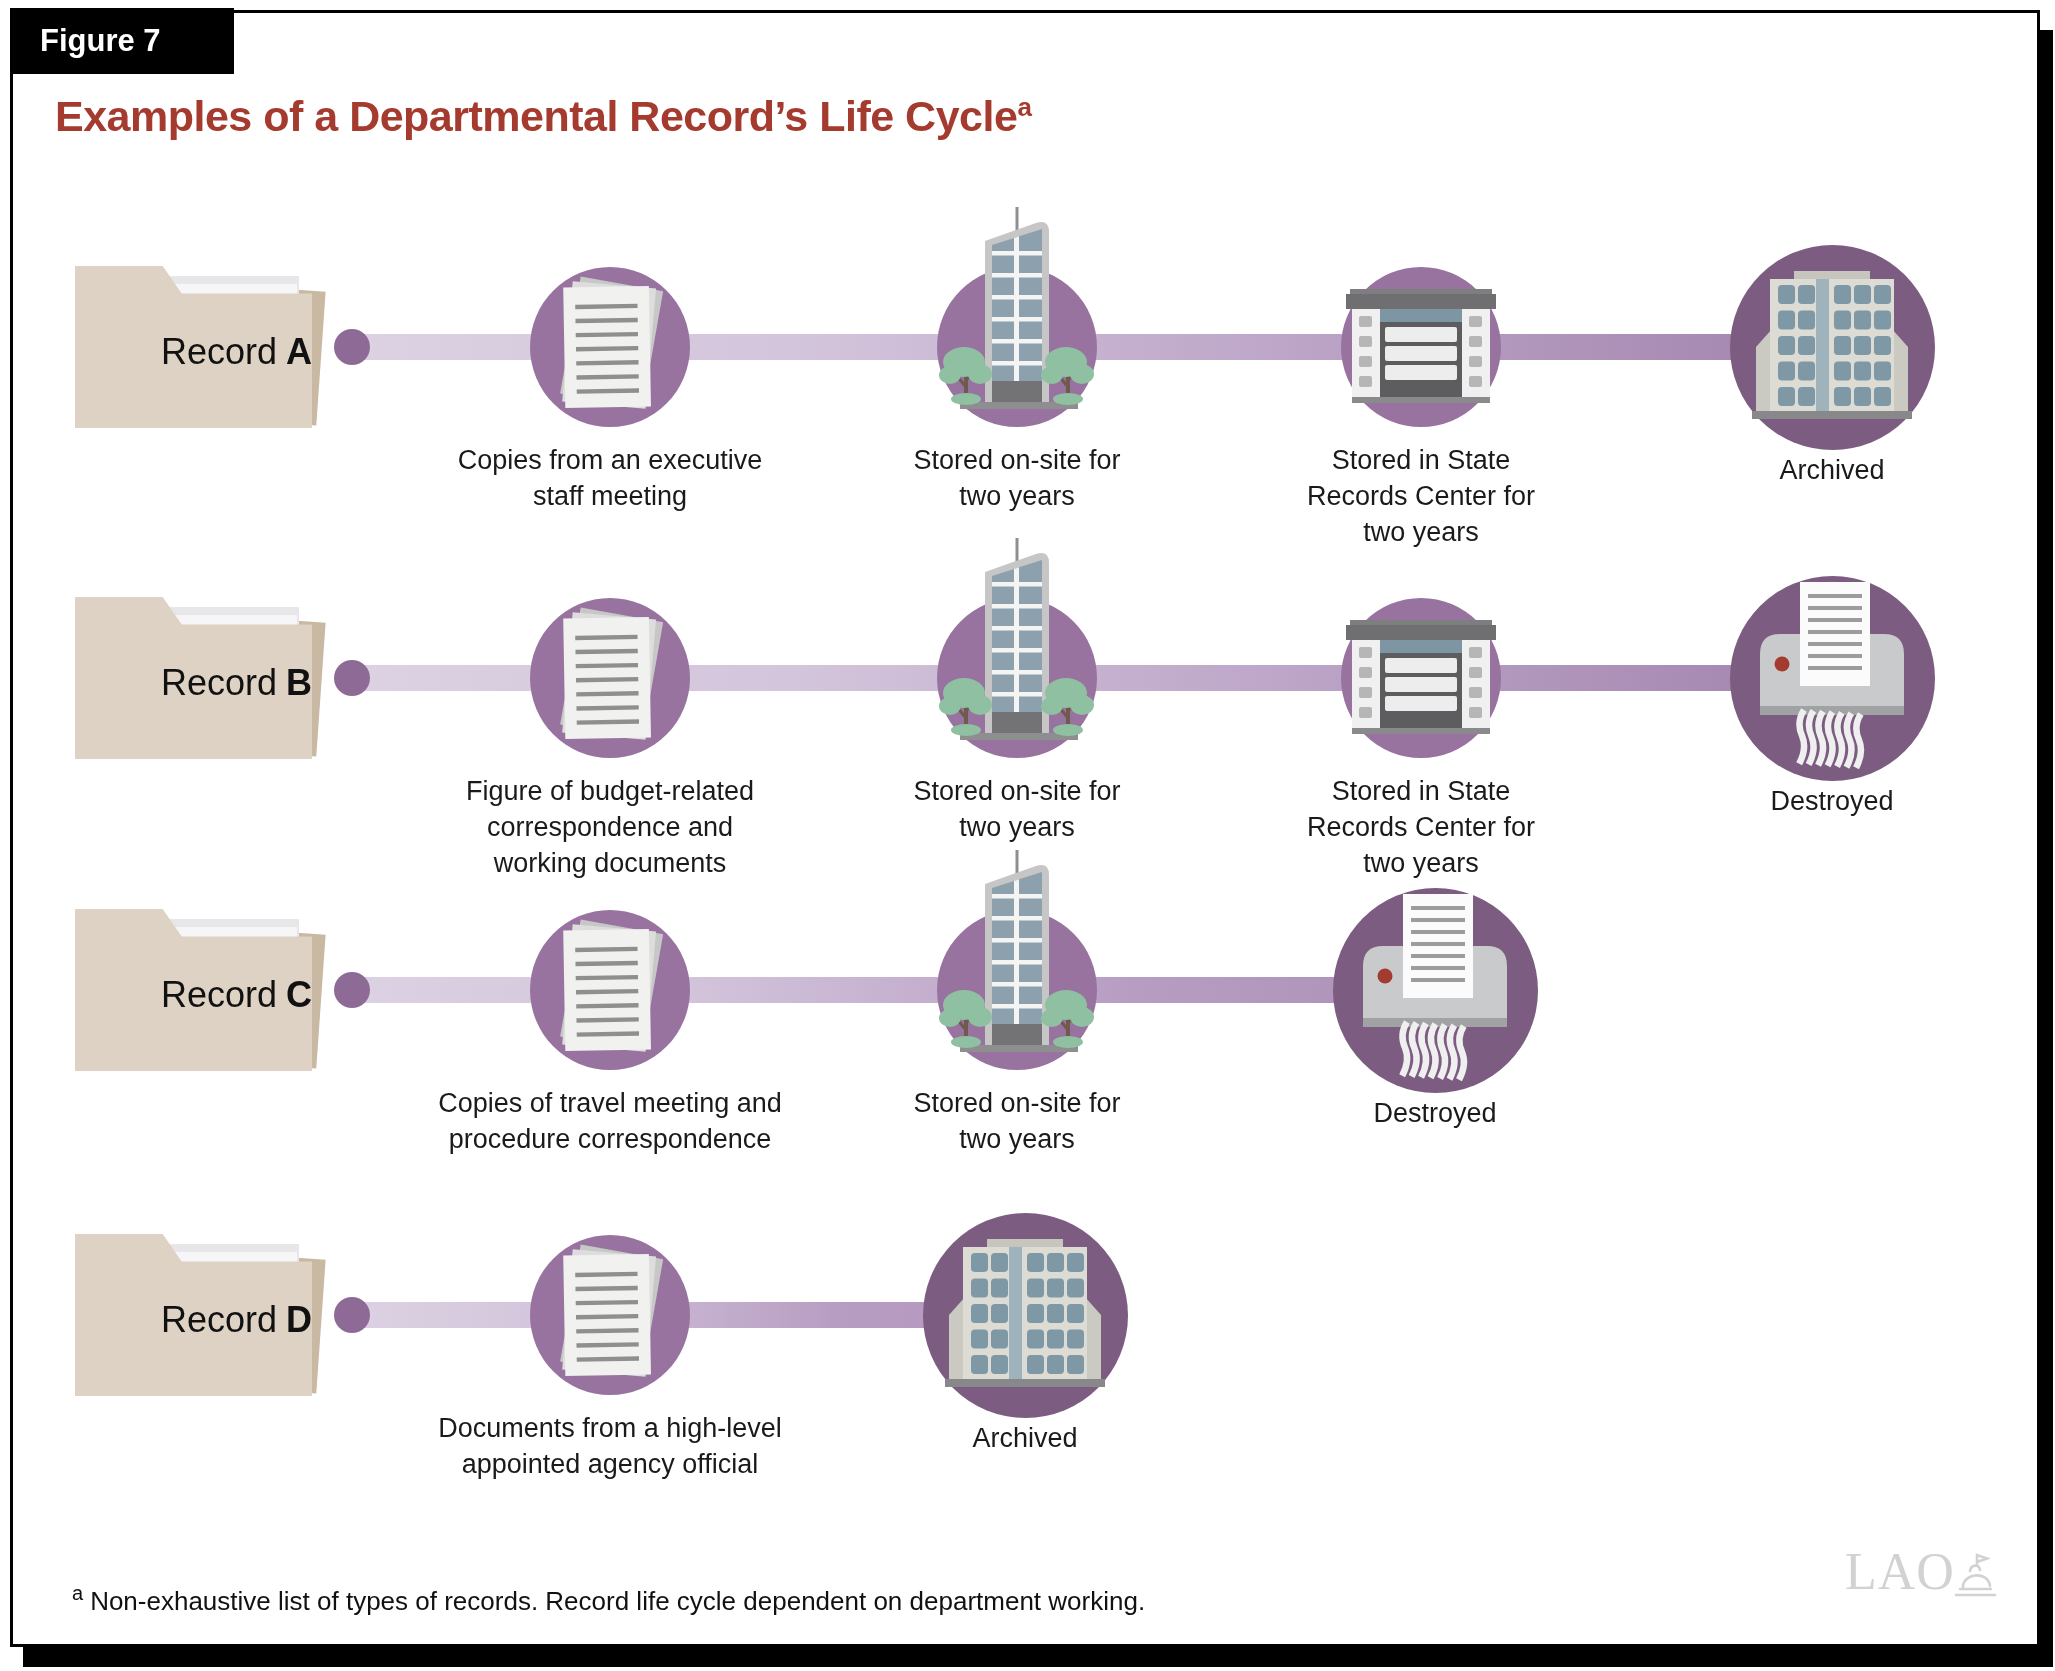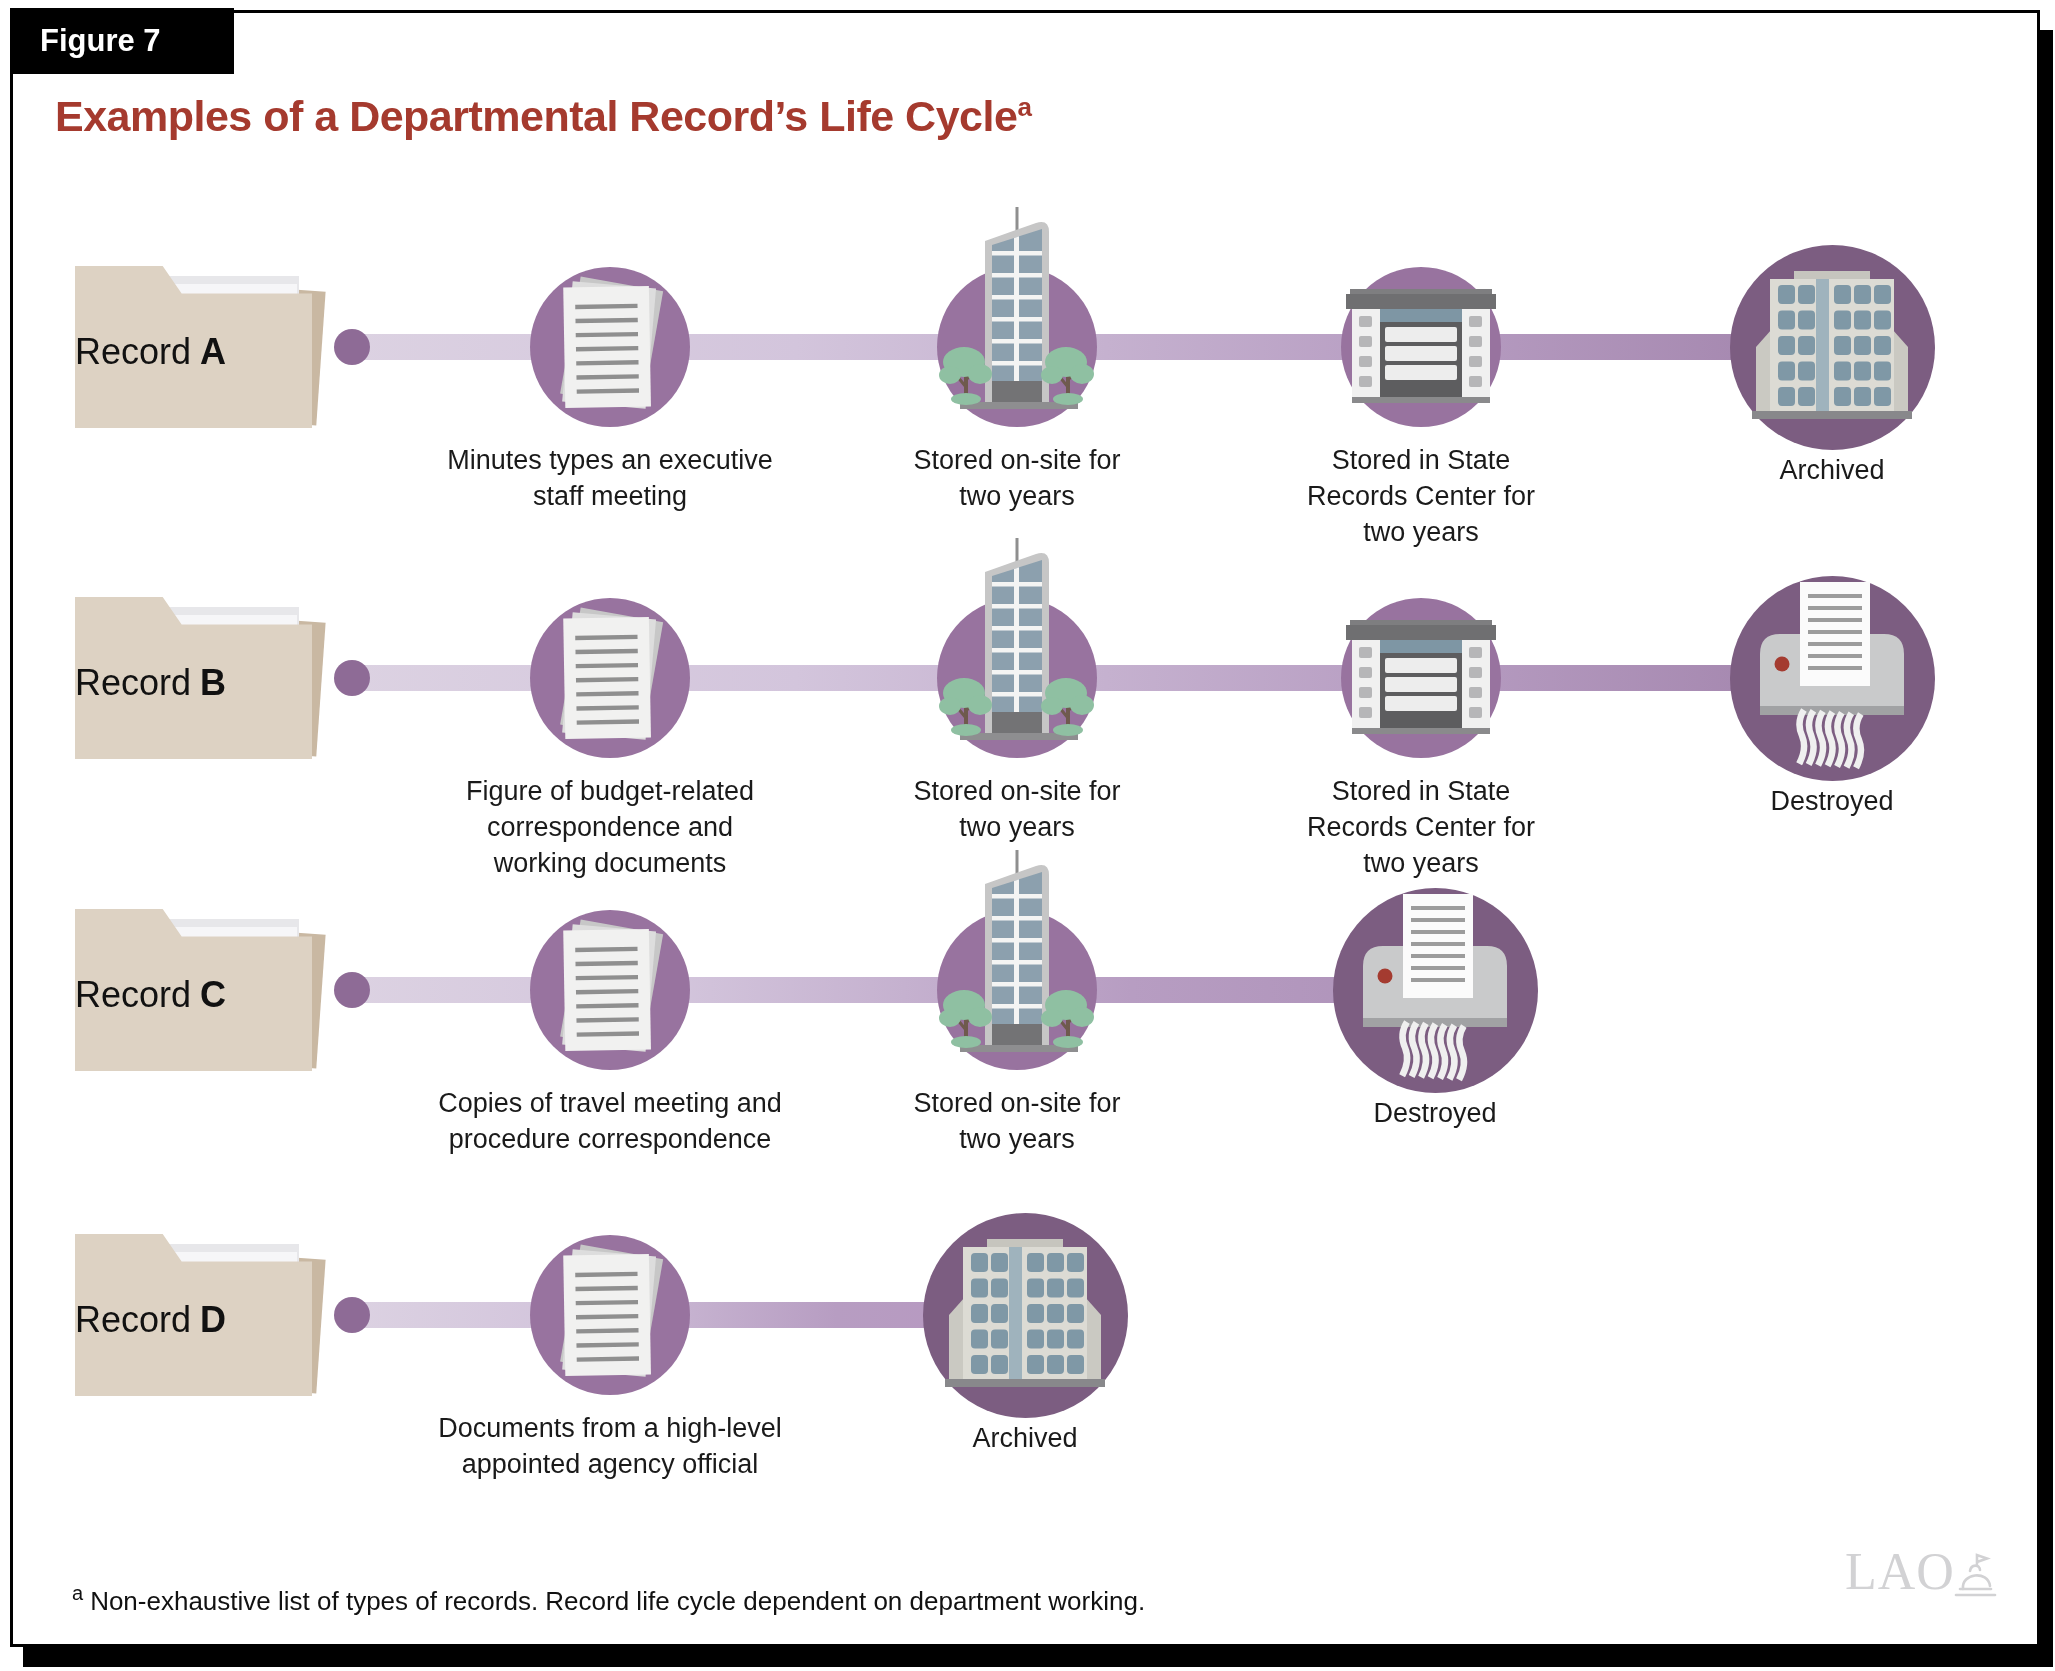--- a/index.html
+++ b/index.html
@@ -25,21 +25,21 @@
   .fig-title sup { font-size:26px; }
   .folder { position:absolute; width:237px; height:162px; z-index:2; }
   .folder .flap { position:absolute; right:-9px; top:24px; width:46px; height:134px;
     background:var(--folder-tan-shadow,#C9B8A2); transform:rotate(4deg); }
   .folder .paper1 { position:absolute; left:62px; top:10px; width:162px; height:26px; background:#e7e7ea; }
   .folder .paper2 { position:absolute; left:70px; top:18px; width:152px; height:20px; background:#f6f6f8; }
   .folder .front { position:absolute; left:0; top:0; width:237px; height:162px;
     background:var(--folder-tan,#DDD2C3);
     clip-path:polygon(0 0, 37% 0, 45% 17%, 100% 17%, 100% 100%, 0 100%); }
   .folder .label { position:absolute; width:100%; top:50%; transform:translateY(-38%);
-    text-align:left; font-size:36px; color:#111; z-index:3; }
+    text-align:right; font-size:36px; color:#111; z-index:3; }
   .folder .label b { margin-left:9px; }
   .connector { position:absolute; height:26px; z-index:1; }
   .conn-dot { position:absolute; width:36px; height:36px; border-radius:50%;
     background:var(--connector-dot,#8E6B96); z-index:2; }
   .step-circle { position:absolute; border-radius:50%; z-index:2; }
   .step-circle.intermediate { background:var(--circle-purple,#98739F); }
   .step-circle.final { background:var(--circle-purple-dark,#7C5D81); }
   .step-icon { position:absolute; z-index:3; }
   .step-caption { position:absolute; z-index:2; text-align:center; color:var(--text-black,#1a1a1a);
     font-size:27px; line-height:36px; white-space:pre-line; }
@@ -83,21 +83,21 @@
             <rect x="28" y="14" width="88" height="124" fill="#F1F1F0"></rect>
             <rect x="40" y="32" width="64" height="4.5" fill="#8F8F8F"></rect>
             <rect x="40" y="46.5" width="64" height="4.5" fill="#8F8F8F"></rect>
             <rect x="40" y="61" width="64" height="4.5" fill="#8F8F8F"></rect>
             <rect x="40" y="75.5" width="64" height="4.5" fill="#8F8F8F"></rect>
             <rect x="40" y="90" width="64" height="4.5" fill="#8F8F8F"></rect>
             <rect x="40" y="104.5" width="64" height="4.5" fill="#8F8F8F"></rect>
             <rect x="40" y="119" width="64" height="4.5" fill="#8F8F8F"></rect>
           </g>
     </svg></div>
-      <div class="step-caption" style="left: 430px; top: 442px; width: 360px;">Minutes types an executive
+      <div class="step-caption" style="left: 430px; top: 442px; width: 360px;">Copies from an executive
 staff meeting</div>
       <div class="step-circle intermediate" style="left: 937px; top: 267px; width: 160px; height: 160px;"></div>
       <div class="step-icon" style="left: 922px; top: 205px; width: 190px; height: 212px;"><svg width="190" height="212" viewBox="0 0 190 212">
       <defs>
             <clipPath id="glass0">
               <path d="M70 40 L120 24 L120 198 L70 198 Z"></path>
             </clipPath>
           </defs>
       <rect x="93.5" y="2" width="3" height="24" fill="#8F8F8F"></rect>
       <path d="M63 36 L114 18 Q127 14 127 27 L127 198 L63 198 Z" fill="#C6C6C6"></path>

